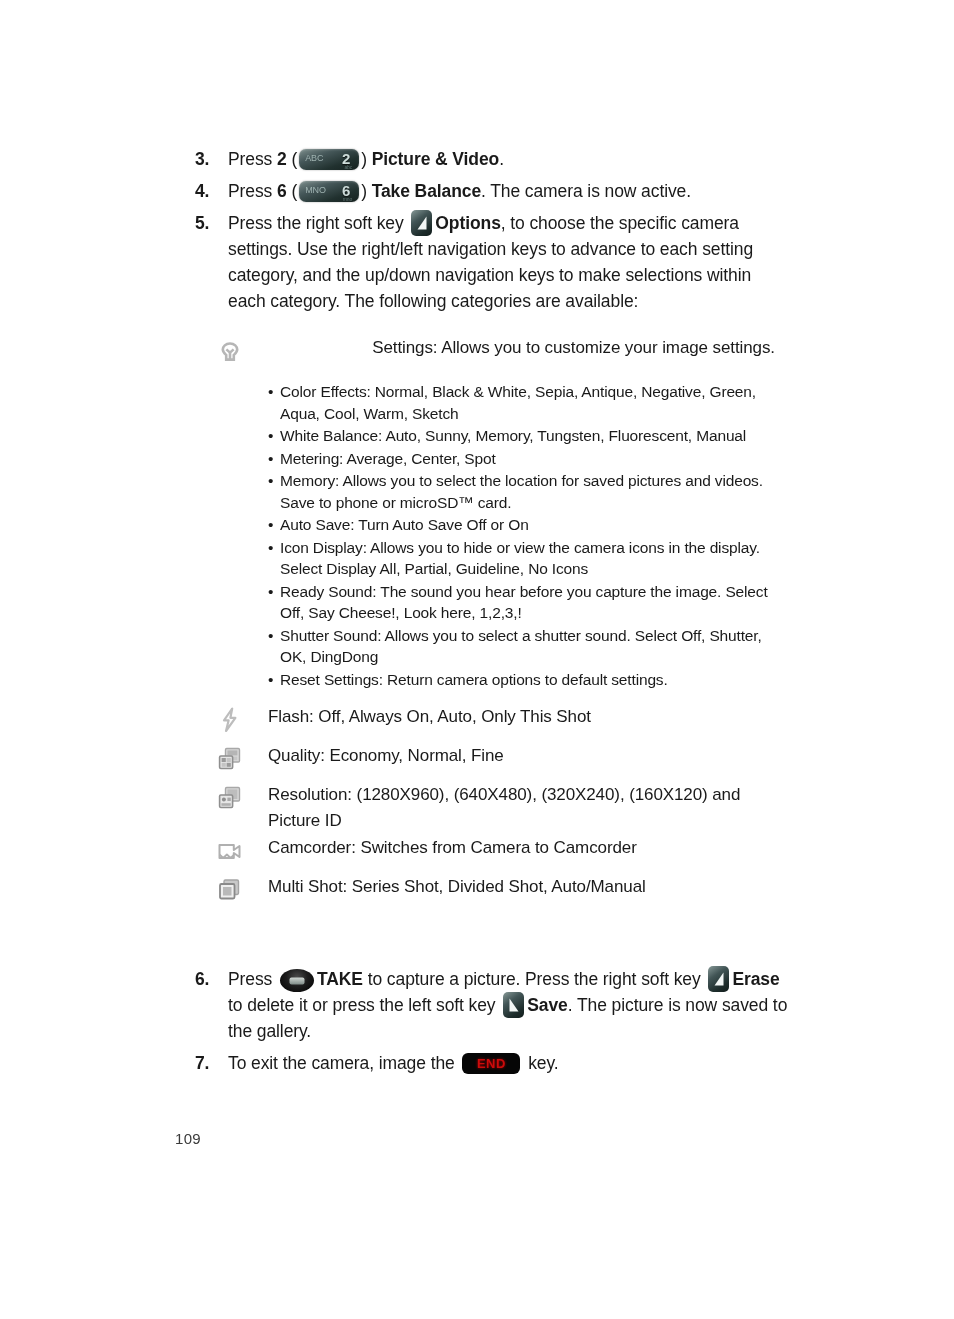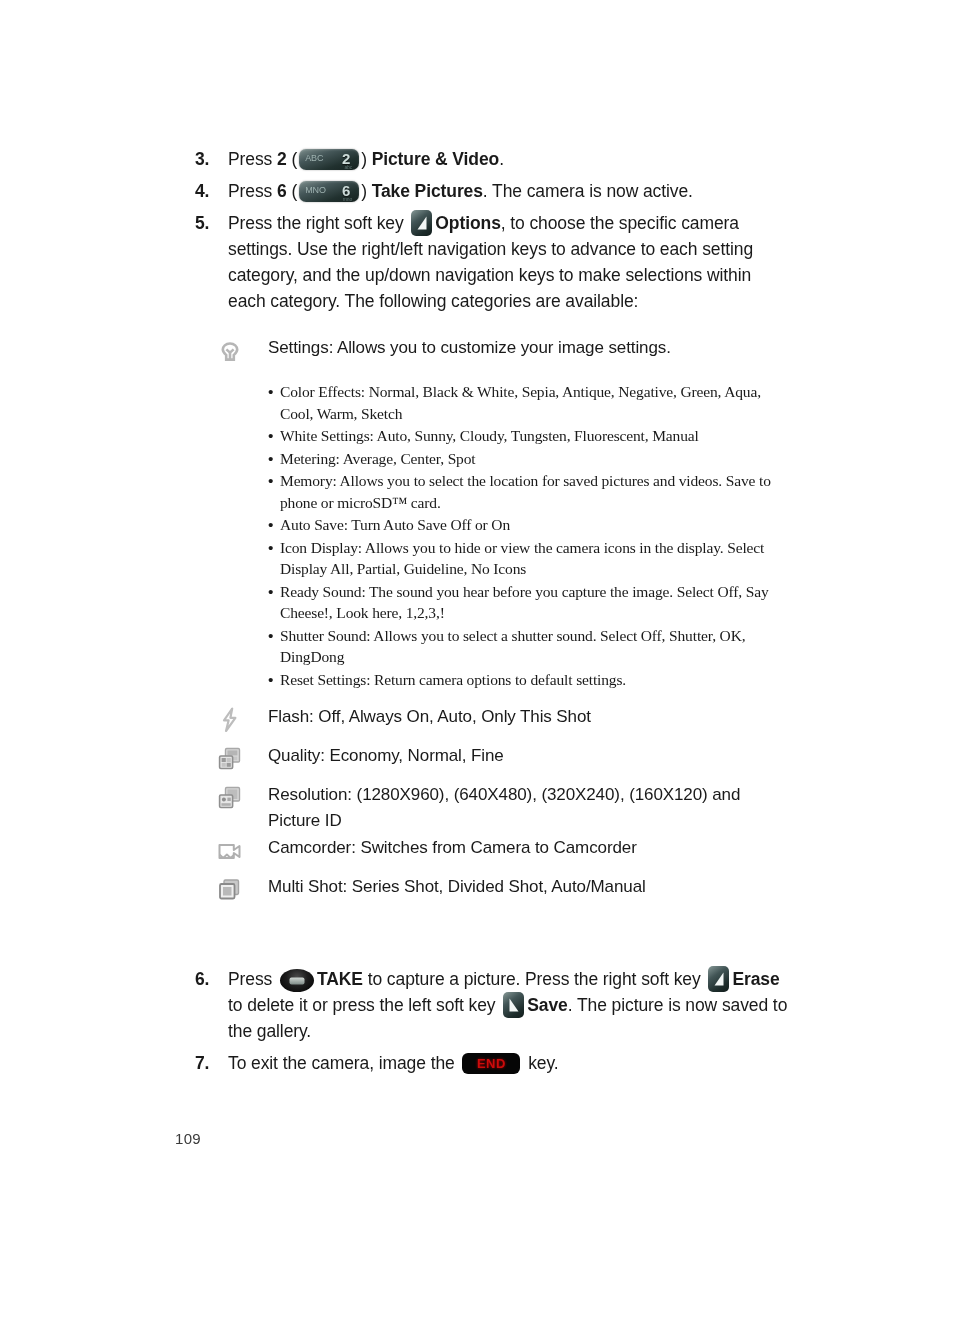--- a/index.html
+++ b/index.html
@@ -170,20 +170,21 @@
   
   .settings-block {
     position: absolute;
     left: 195px;
     top: 335px;
     width: 580px;
   }
   .settings-head {
     display: flex;
     align-items: flex-start;
+    text-align: right;
   }
   .icon-col {
     width: 73px;
     flex: 0 0 73px;
     padding-top: 2px;
     padding-left: 20px;
     box-sizing: border-box;
   }
   .settings-head-text {
     font-size: 17px;
@@ -208,21 +209,20 @@
   }
   .bullet .dot {
     flex: 0 0 12px;
     width: 12px;
     font-size: 15.5px;
     line-height: 21.5px;
   }
   .bullet .btxt {
     flex: 1 1 auto;
     max-width: 505px;
-    font-family: Liberation Serif, serif;
   }
 
   
   .icon-rows {
     position: absolute;
     left: 195px;
     top: 703px;
     width: 600px;
   }
   .icon-row {
@@ -271,21 +271,21 @@
 
   <div class="steps">
 
     <div class="step">
       <div class="step-num">3.</div>
       <div class="step-body"><span>Press </span><span class="b">2</span><span> (</span><span class="keypad-key"><span class="kl">ABC</span><span class="kd">2</span><span class="ksub">abc</span></span><span>) </span><span class="b">Picture &amp; Video</span><span>.</span></div>
     </div>
 
     <div class="step">
       <div class="step-num">4.</div>
-      <div class="step-body"><span>Press </span><span class="b">6</span><span> (</span><span class="keypad-key"><span class="kl">MNO</span><span class="kd">6</span><span class="ksub">mno</span></span><span>) </span><span class="b">Take Pictures</span><span>. The camera is now active.</span></div>
+      <div class="step-body"><span>Press </span><span class="b">6</span><span> (</span><span class="keypad-key"><span class="kl">MNO</span><span class="kd">6</span><span class="ksub">mno</span></span><span>) </span><span class="b">Take Balance</span><span>. The camera is now active.</span></div>
     </div>
 
     <div class="step">
       <div class="step-num">5.</div>
       <div class="step-body"><span>Press the right soft key </span><span class="softkey sk-right"><span class="sk-shape"></span></span><span class="b">Options</span><span>, to choose the specific camera settings. Use the right/left navigation keys to advance to each setting category, and the up/down navigation keys to make selections within each category. The following categories are available:</span></div>
     </div>
 
   </div>
 
   <div class="settings-block">
@@ -304,21 +304,21 @@
       <div class="settings-head-text">Settings:  Allows you to customize your image settings.</div>
     </div>
 
     <div class="bullets">
       <div class="bullet">
           <span class="dot">•</span>
           <span class="btxt">Color Effects: Normal, Black &amp; White, Sepia, Antique, Negative, Green, Aqua, Cool, Warm, Sketch</span>
         </div>
       <div class="bullet">
           <span class="dot">•</span>
-          <span class="btxt">White Settings: Auto, Sunny, Cloudy, Tungsten, Fluorescent, Manual</span>
+          <span class="btxt">White Balance: Auto, Sunny, Memory, Tungsten, Fluorescent, Manual</span>
         </div>
       <div class="bullet">
           <span class="dot">•</span>
           <span class="btxt">Metering: Average, Center, Spot</span>
         </div>
       <div class="bullet">
           <span class="dot">•</span>
           <span class="btxt">Memory: Allows you to select the location for saved pictures and videos. Save to phone or microSD™ card.</span>
         </div>
       <div class="bullet">

